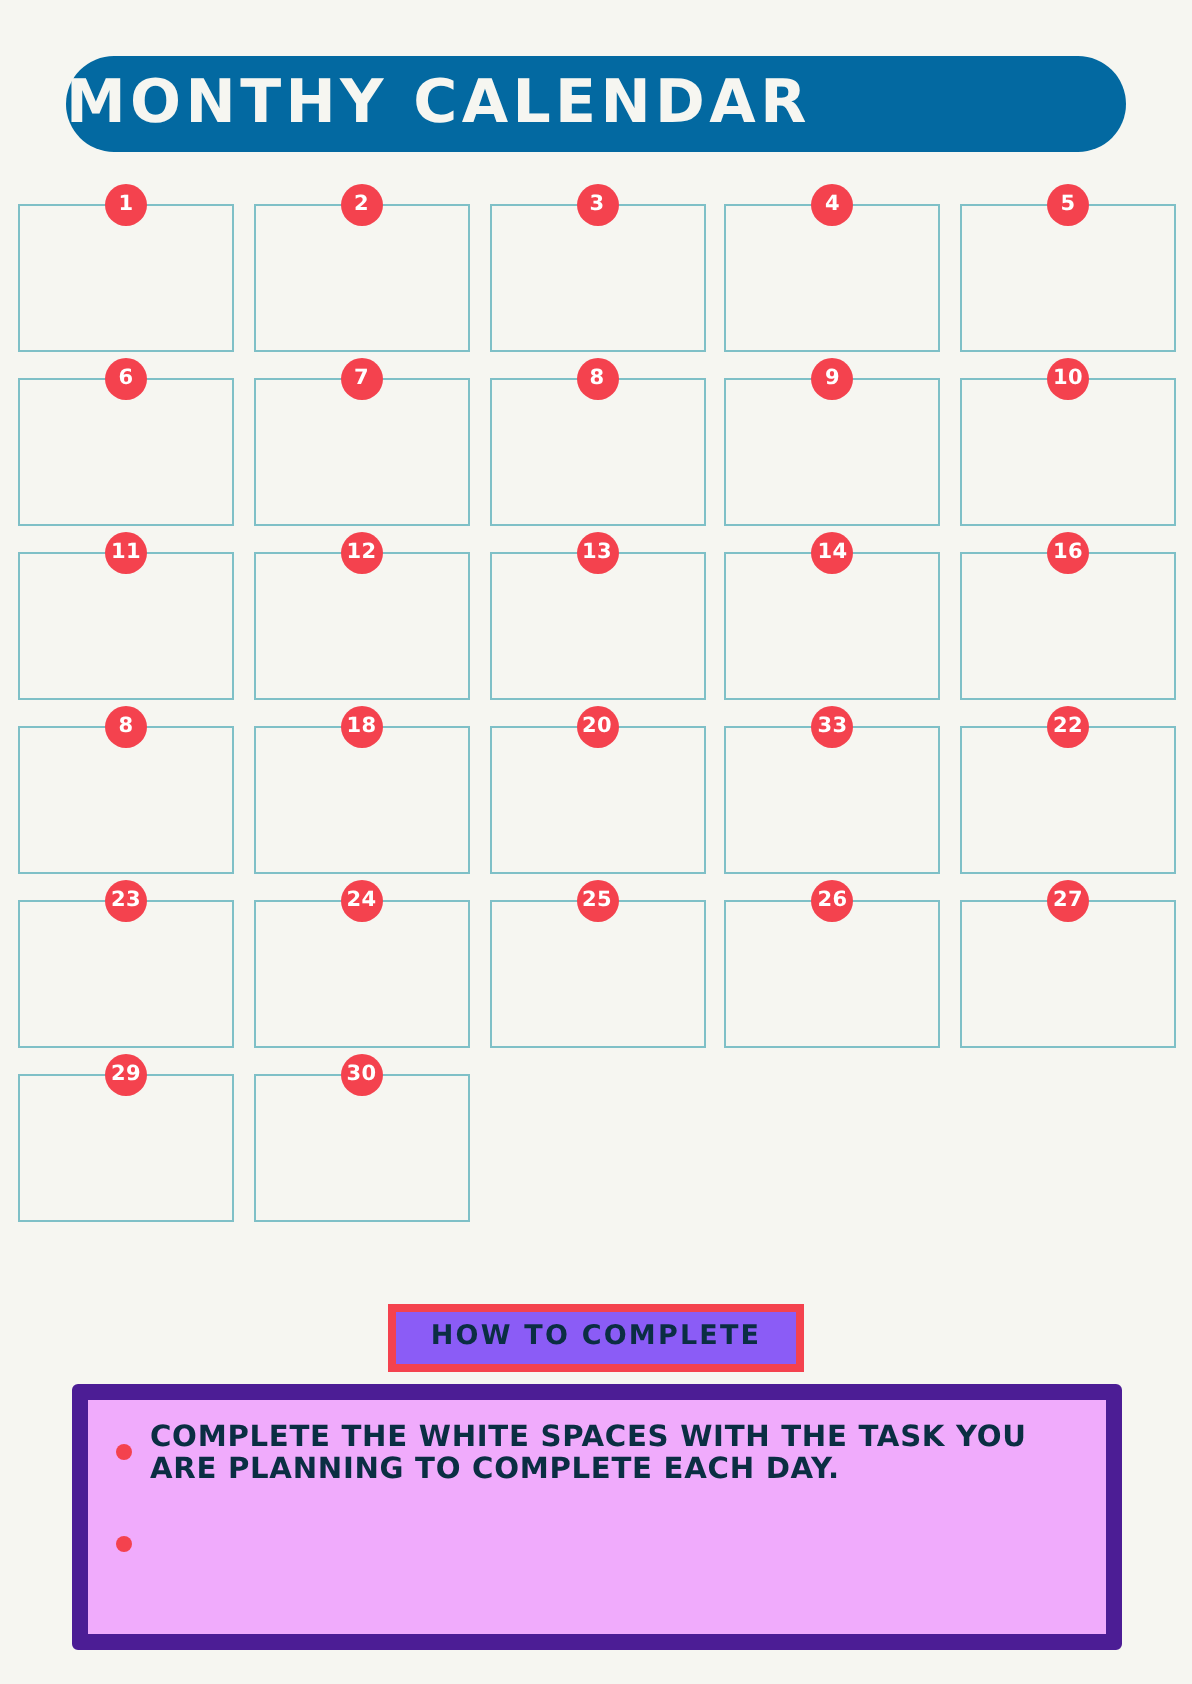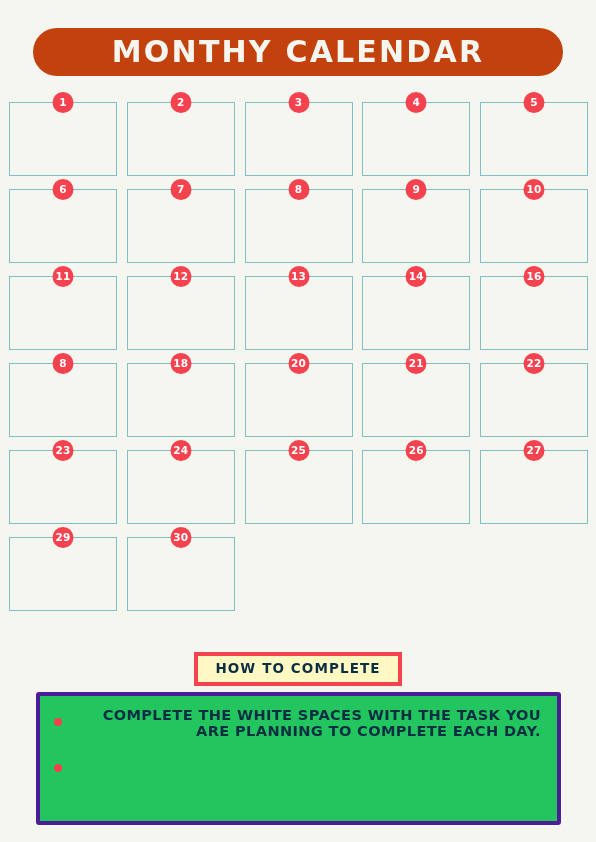--- a/index.html
+++ b/index.html
@@ -16,25 +16,25 @@
     position: relative;
   }
 
   
   .title-bar {
     position: absolute;
     left: 33px;
     top: 28px;
     width: 530px;
     height: 48px;
-    background: #c2410c;
+    background: #0369a1;
     border-radius: 24px;
     display: flex;
     align-items: center;
-    justify-content: center;
+    justify-content: flex-start;
   }
   .title-text {
     color: #f6f6f1;
     font-size: 30px;
     font-weight: bold;
     letter-spacing: 2.2px;
     text-transform: uppercase;
     font-family: "DejaVu Sans", sans-serif;
     line-height: 1;
   }
@@ -78,21 +78,21 @@
   }
 
   
   .howto-box {
     position: absolute;
     left: 194px;
     top: 652px;
     width: 208px;
     height: 34px;
     border: 4px solid #f4424e;
-    background: #fef9c3;
+    background: #8b5cf6;
     box-sizing: border-box;
     display: flex;
     align-items: center;
     justify-content: center;
   }
   .howto-text {
     color: #0b2e43;
     font-size: 13.5px;
     font-weight: bold;
     letter-spacing: 1.1px;
@@ -101,26 +101,25 @@
     line-height: 1;
   }
 
   
   .instructions-box {
     position: absolute;
     left: 36px;
     top: 692px;
     width: 525px;
     height: 133px;
-    border: 4px solid #4c1d95;
+    border: 8px solid #4c1d95;
     border-radius: 3px;
-    background: #22c55e;
+    background: #f0abfc;
     box-sizing: border-box;
     padding: 11px 16px 0 14px;
-    text-align: right;
   }
   .instruction-item {
     display: flex;
     align-items: flex-start;
     margin-bottom: 13px;
   }
   .instruction-item:last-child {
     margin-bottom: 0;
   }
   .bullet-dot {
@@ -199,21 +198,21 @@
     <div class="day-cell">
       <div class="day-badge">8</div>
     </div>
     <div class="day-cell">
       <div class="day-badge">18</div>
     </div>
     <div class="day-cell">
       <div class="day-badge">20</div>
     </div>
     <div class="day-cell">
-      <div class="day-badge">21</div>
+      <div class="day-badge">33</div>
     </div>
     <div class="day-cell">
       <div class="day-badge">22</div>
     </div>
     <div class="day-cell">
       <div class="day-badge">23</div>
     </div>
     <div class="day-cell">
       <div class="day-badge">24</div>
     </div>

